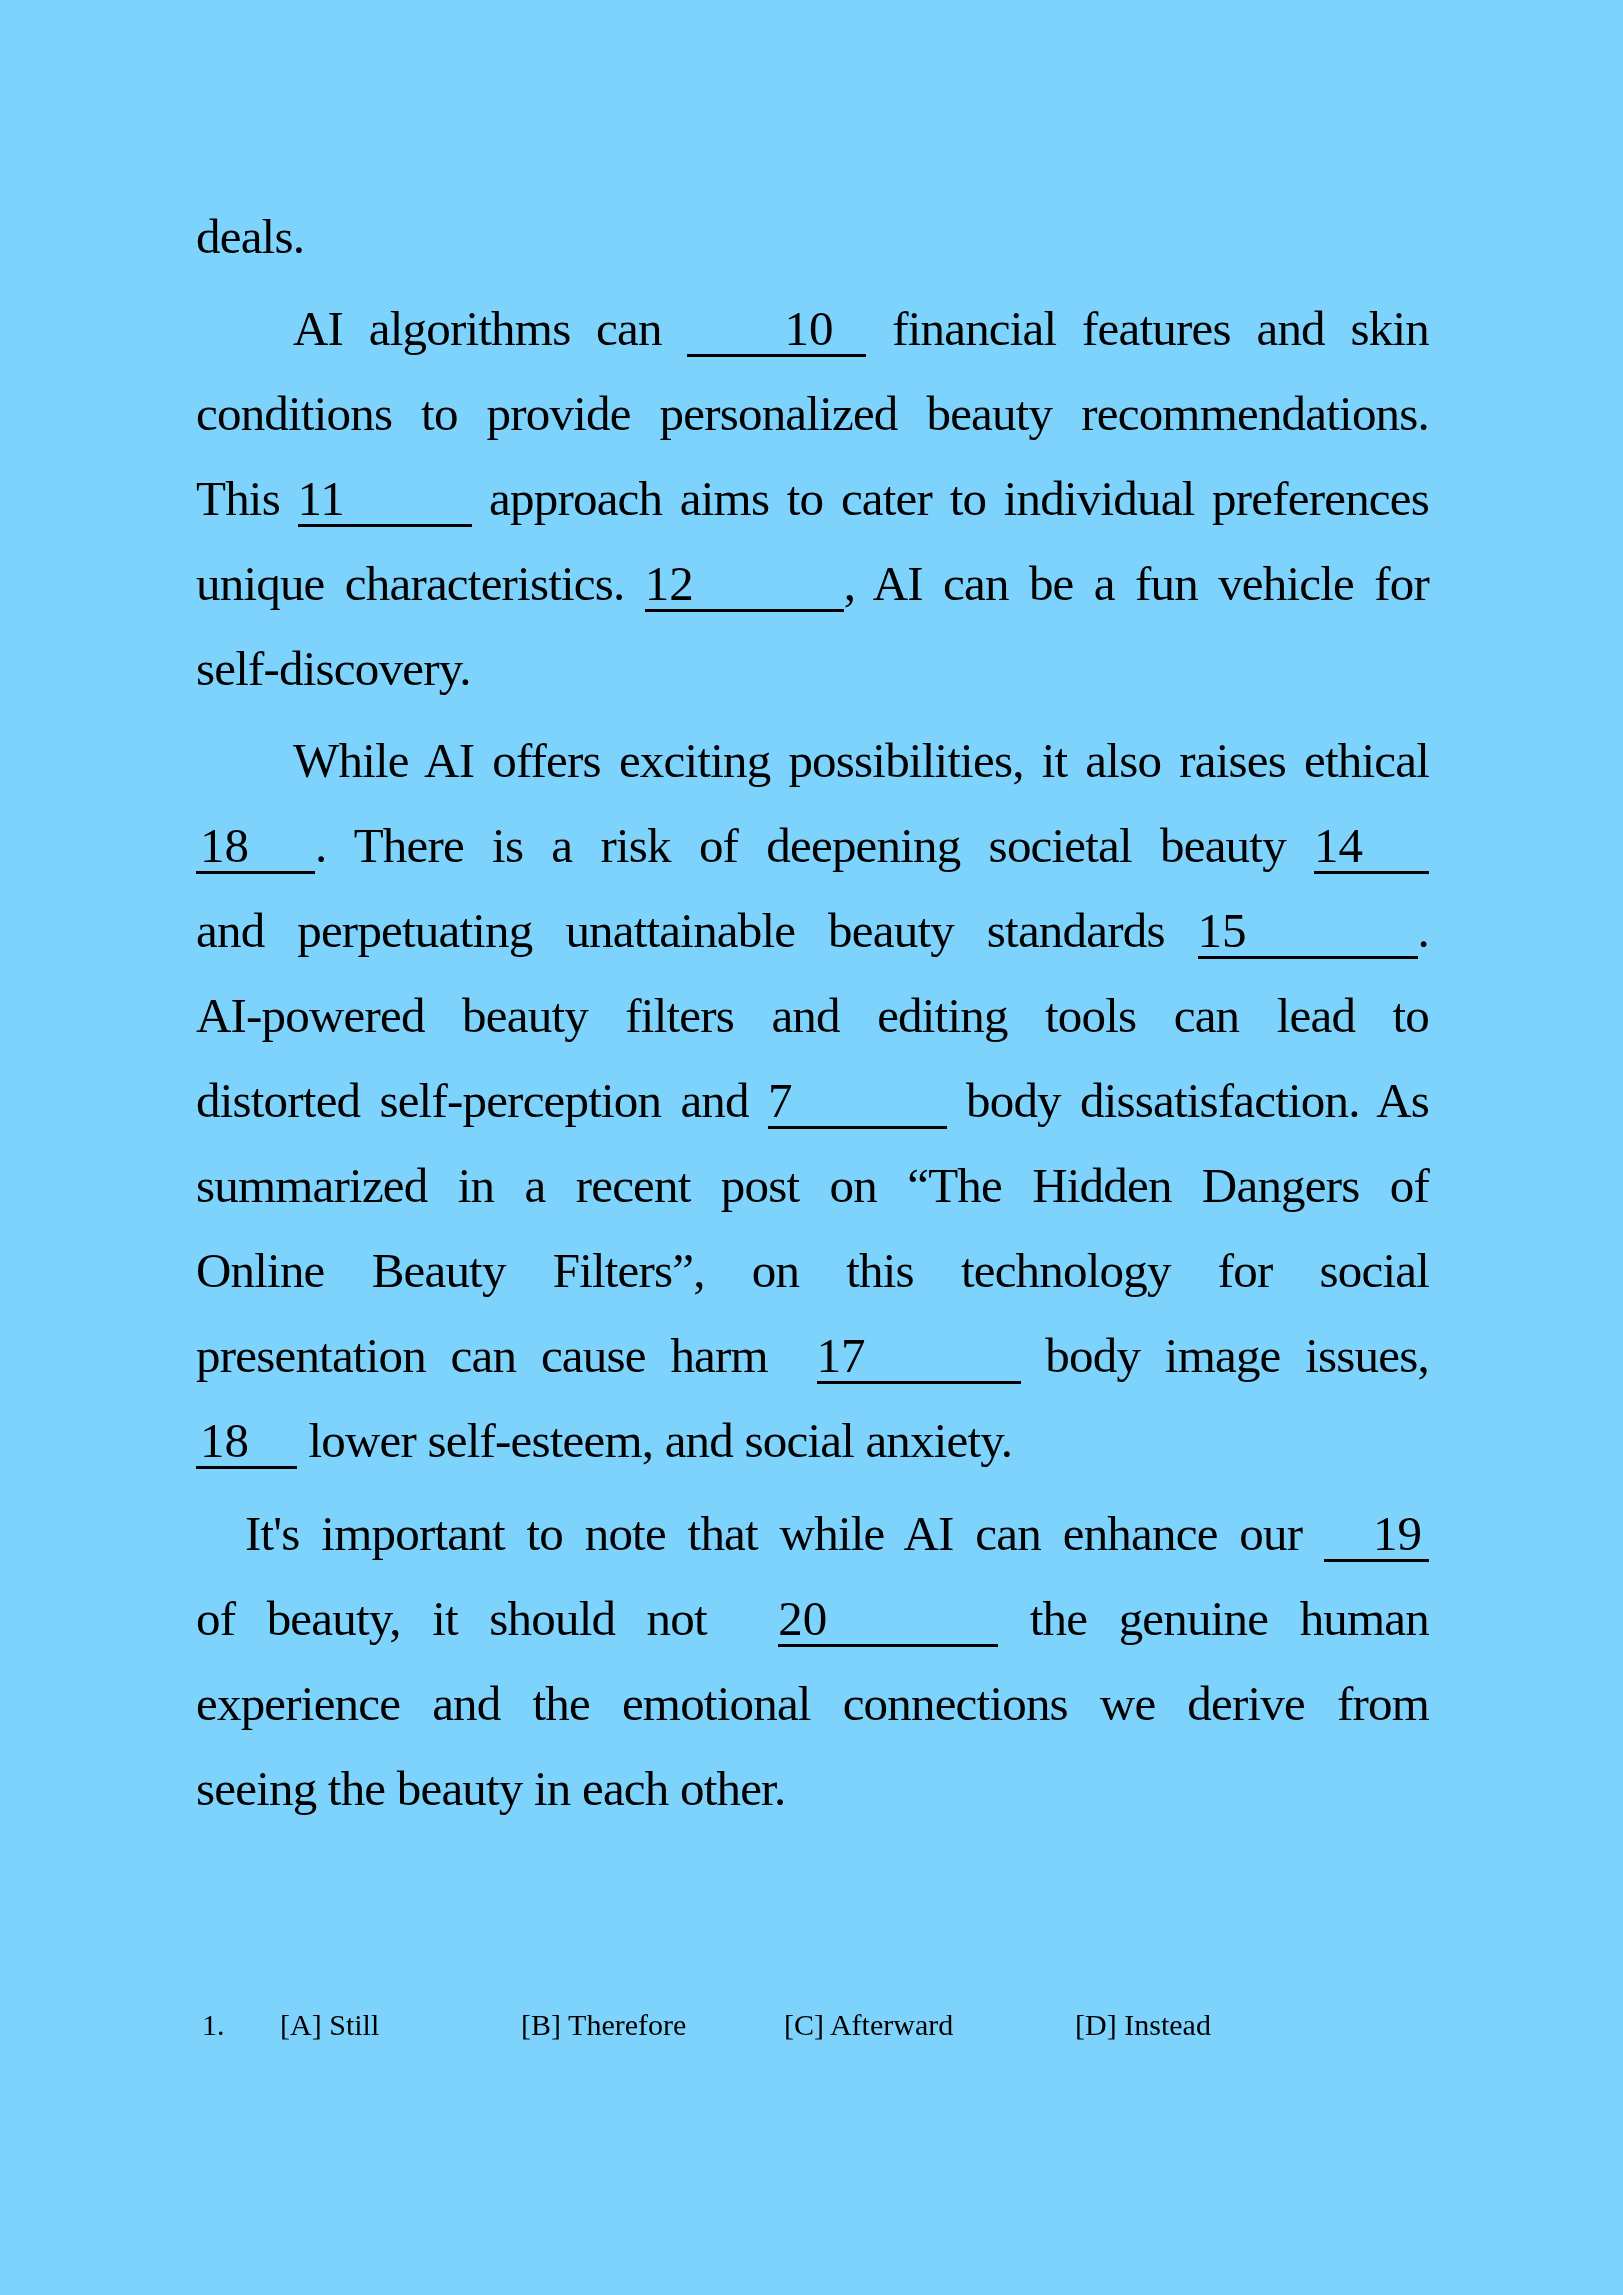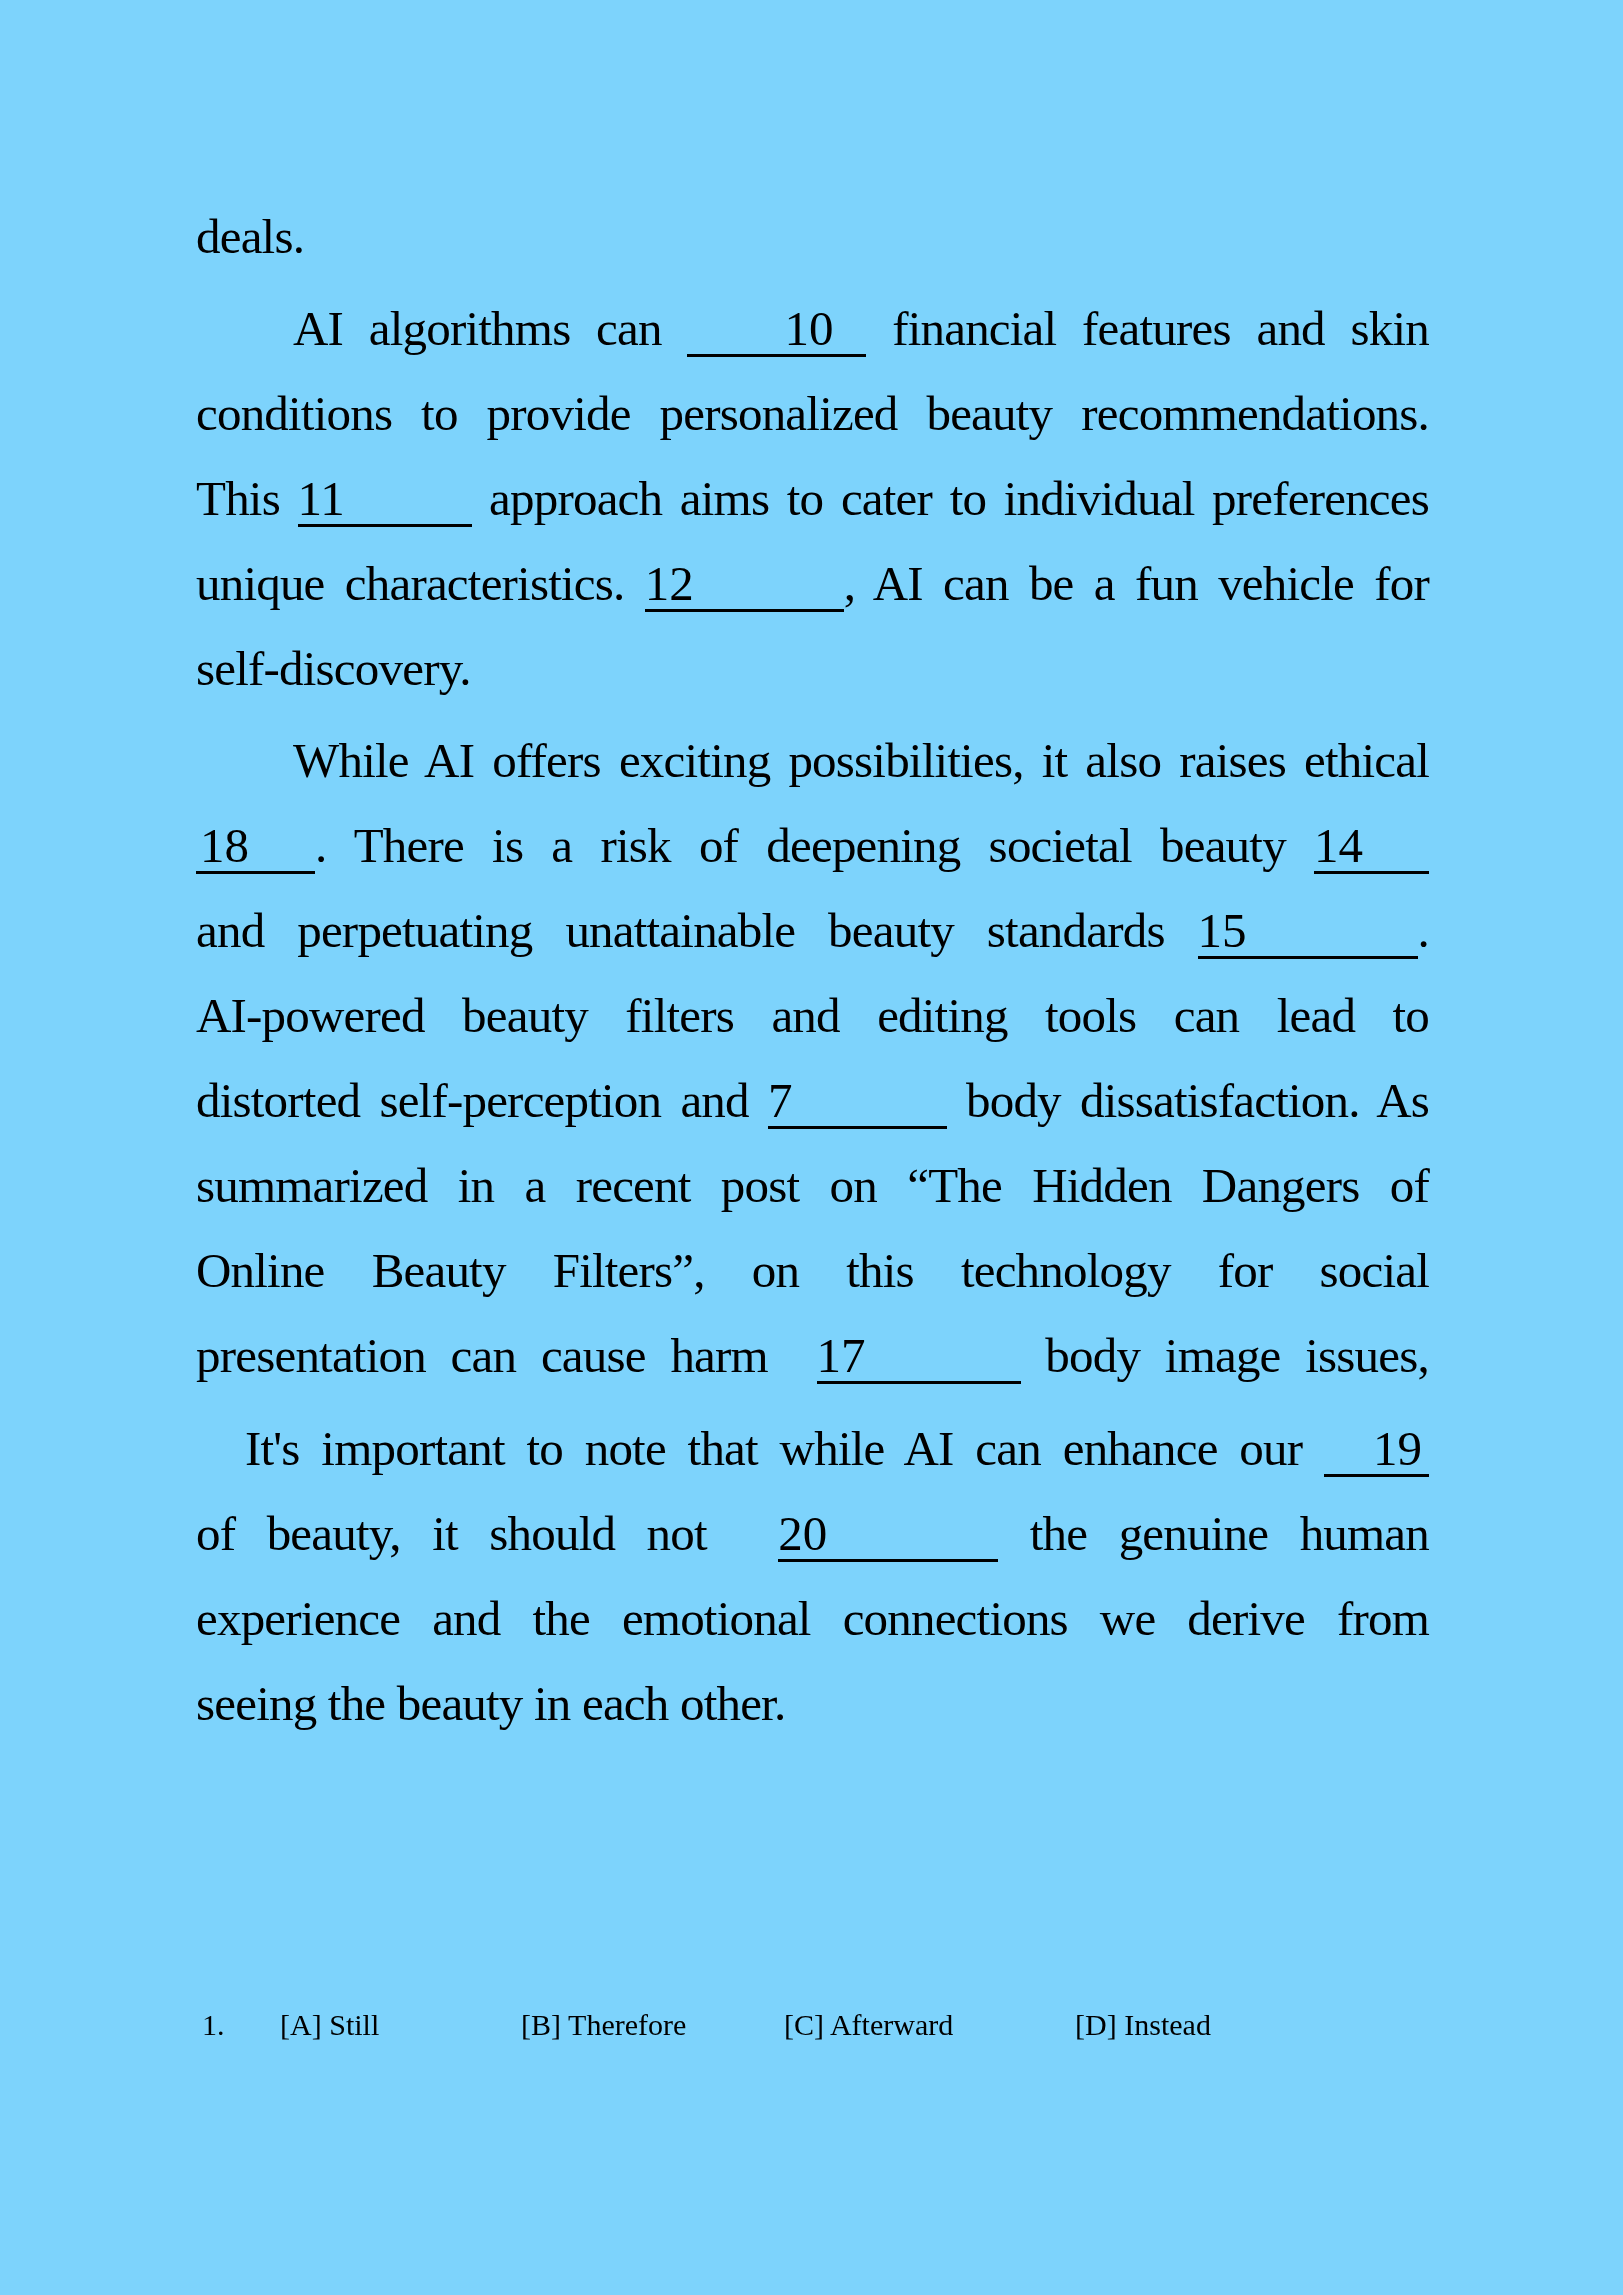--- a/index.html
+++ b/index.html
@@ -54,20 +54,21 @@
       </div>
       <div class="para">
         <div class="line just" style="text-indent: 97px;">While AI offers exciting possibilities, it also raises ethical</div>
         <div class="line just"><span class="blank left" style="width: 119px;">18</span>. There is a risk of deepening societal beauty <span class="blank right" style="width: 115px;">14</span></div>
         <div class="line just">and perpetuating unattainable beauty standards <span class="blank" style="width: 220px;">15</span>.</div>
         <div class="line just">AI-powered beauty filters and editing tools can lead to</div>
         <div class="line just">distorted self-perception and <span class="blank" style="width: 179px;">7</span> body dissatisfaction. As</div>
         <div class="line just">summarized in a recent post on “The Hidden Dangers of</div>
         <div class="line just">Online Beauty Filters”, on this technology for social</div>
         <div class="line just">presentation can cause harm <span class="blank" style="width: 204px; margin-left: 24px;">17</span> body image issues,</div>
+        <div class="line"><span class="blank left" style="width: 101px;">18</span> lower self-esteem, and social anxiety.</div>
       </div>
       <div class="para">
         <div class="line just" style="text-indent: 49px;">It's important to note that while AI can enhance our <span class="blank right" style="width: 105px;">19</span></div>
         <div class="line just">of beauty, it should not <span class="blank" style="width: 220px; margin-left: 40px;">20</span> the genuine human</div>
         <div class="line just">experience and the emotional connections we derive from</div>
         <div class="line">seeing the beauty in each other.</div>
       </div>
     </div>
 
   <div class="question">

